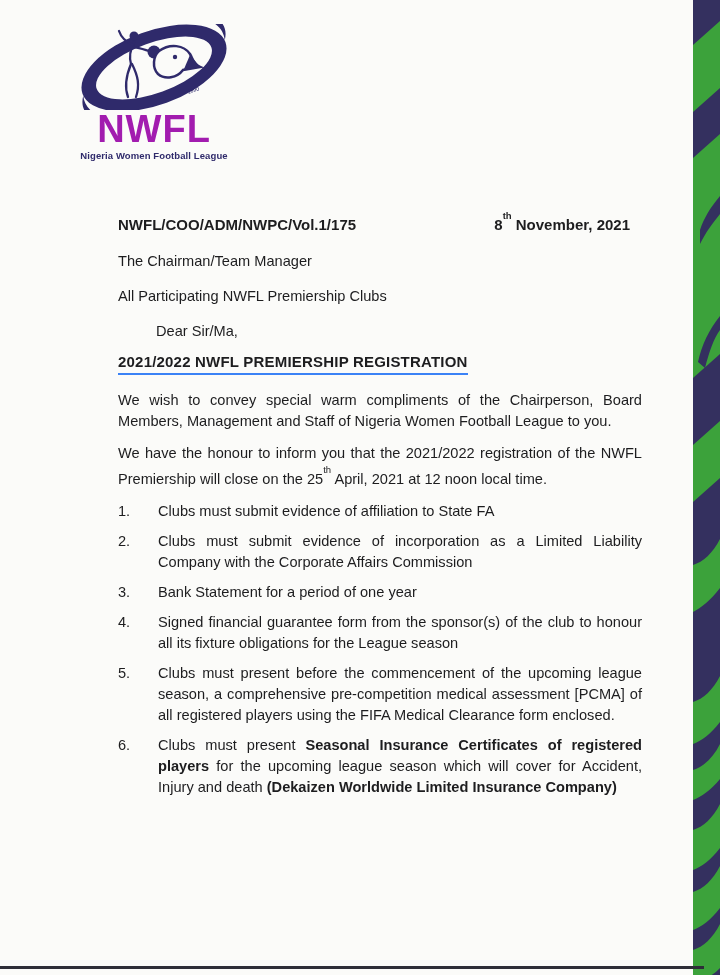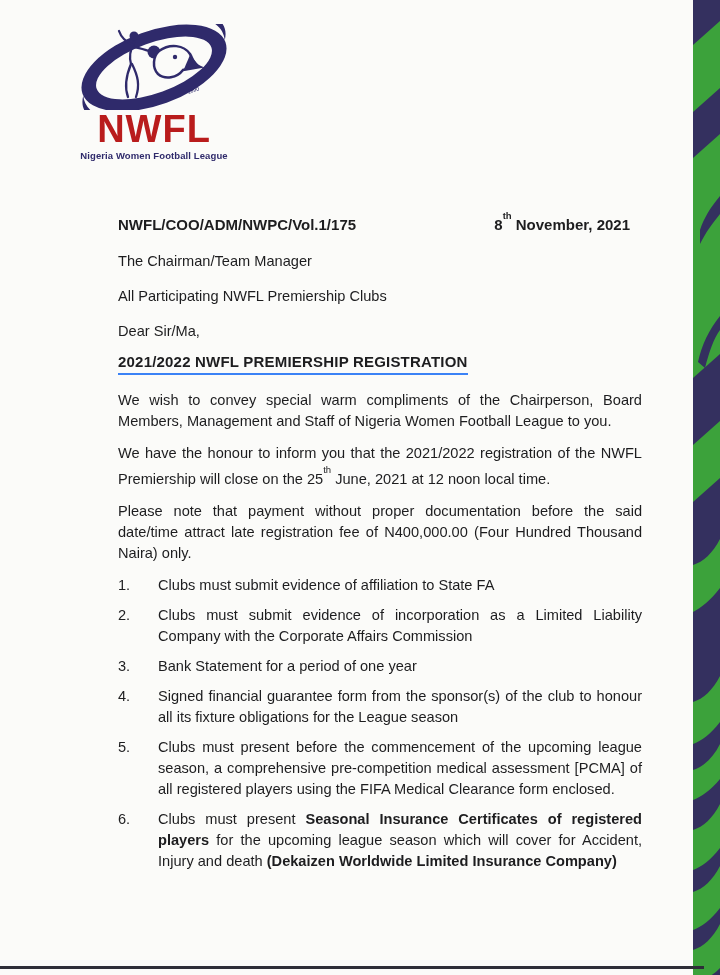--- a/index.html
+++ b/index.html
@@ -11,38 +11,38 @@
   }
   
   .stripe{position:absolute;top:0;right:0;width:27px;height:975px;}
   .stripe svg{display:block;width:100%;height:100%;}
   
   .scanline{position:absolute;left:0;top:966px;width:704px;height:3px;background:#2e2e38;}
   
   .logo{position:absolute;left:70px;top:24px;width:168px;text-align:center;}
   .logo .emblem{display:block;margin:0 auto;}
   .logo .acronym{
-    font-size:38px;line-height:38px;font-weight:bold;color:#b91c1c;
+    font-size:38px;line-height:38px;font-weight:bold;color:#a21caf;
     letter-spacing:1px;margin-top:0;
   }
   .logo .tagline{
     font-size:9.5px;font-weight:bold;color:#2f2a6b;margin-top:2px;letter-spacing:0.1px;text-align:center;
   }
   
   .letter{
     position:absolute;left:118px;top:210px;width:524px;
     font-size:14.6px;line-height:21px;
   }
   .refrow{
     display:flex;justify-content:space-between;align-items:flex-end;
     font-weight:bold;font-size:15px;margin:0 0 16px;padding-right:12px;
   }
   sup.ord{font-size:9.5px;position:relative;top:-5px;}
   .letter p{margin:0 0 14px;}
-  p.salut{margin-bottom:9px;}
+  p.salut{margin-bottom:9px;margin-left:38px;}
   .subject{margin:0 0 15px;font-size:15px;font-weight:bold;}
   .subject .u{display:inline-block;border-bottom:2px solid #3b82f6;padding-bottom:1px;letter-spacing:0.2px;}
   .j{text-align:justify;}
   p.para{margin-bottom:11px;}
   p.intro{margin-bottom:9px;}
   .list{margin:0;padding:0;list-style:none;}
   .item{display:grid;grid-template-columns:40px 1fr;margin-bottom:9px;}
   .num{text-align:left;}
   .b{font-weight:bold;}
 </style>
@@ -111,23 +111,22 @@
     </div>
 
     <p>The Chairman/Team Manager</p>
     <p>All Participating NWFL Premiership Clubs</p>
     <p class="salut">Dear Sir/Ma,</p>
 
     <h1 class="subject"><span class="u">2021/2022 NWFL PREMIERSHIP REGISTRATION</span></h1>
 
     <p class="para j">We wish to convey special warm compliments of the Chairperson, Board Members, Management and Staff of Nigeria Women Football League to you.</p>
 
-    <p class="para j"><span>We have the honour to inform you that the 2021/2022 registration of the NWFL Premiership will close on the 25</span><sup class="ord">th</sup><span> June, 2021 at 12 noon local time.</span></p>
+    <p class="para j"><span>We have the honour to inform you that the 2021/2022 registration of the NWFL Premiership will close on the 25</span><sup class="ord">th</sup><span> April, 2021 at 12 noon local time.</span></p>
 
-    <p class="para j">Please note that payment without proper documentation before the said date/time attract late registration fee of N400,000.00 (Four Hundred Thousand Naira) only.</p>
 
 
     <ol class="list">
       <li class="item">
         <span class="num">1.</span>
         <span class="txt j">Clubs must submit evidence of affiliation to State FA</span>
       </li>
       <li class="item">
         <span class="num">2.</span>
         <span class="txt j">Clubs must submit evidence of incorporation as a Limited Liability Company with the Corporate Affairs Commission</span>

